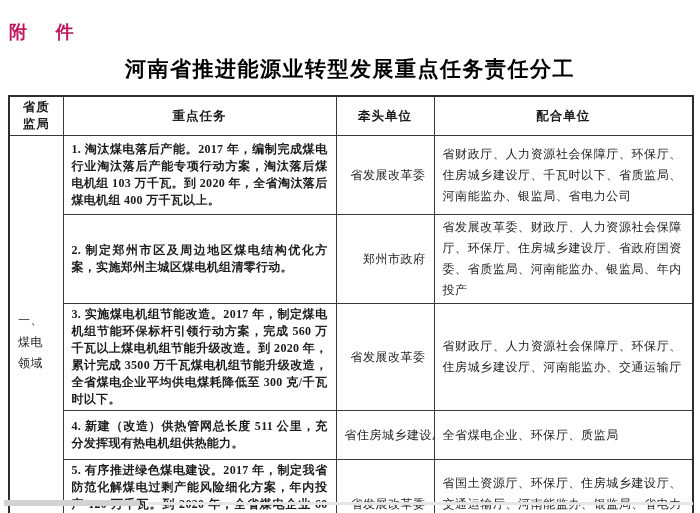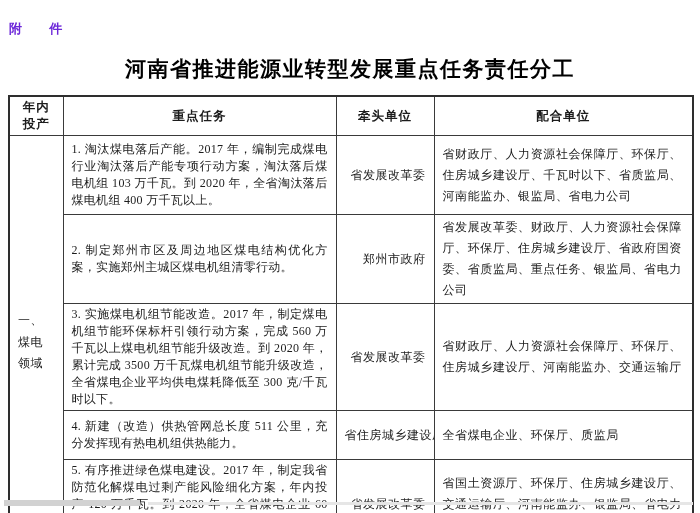--- a/index.html
+++ b/index.html
@@ -15,24 +15,24 @@
   .page {
     position: relative;
     width: 700px;
     height: 513px;
     background: #ffffff;
   }
   .attachment {
     position: absolute;
     left: 9px;
     top: 20px;
-    font-size: 13px;
+    font-size: 18px;
     font-weight: bold;
     letter-spacing: 12px;
-    color: #6d28d9;
+    color: #be185d;
   }
   .doc-title {
     position: absolute;
     left: 0;
     top: 55px;
     width: 700px;
     text-align: center;
     font-size: 21px;
     font-weight: bold;
     letter-spacing: 1.5px;
@@ -67,20 +67,21 @@
     font-size: 11px;
     line-height: 1.8;
     letter-spacing: 0.5px;
   }
   td.task-cell {
     text-align: justify;
     text-justify: inter-ideograph;
     line-height: 17px;
     padding: 3px 9px;
     letter-spacing: 0.3px;
+    font-weight: bold;
   }
   td.lead-cell {
     text-align: right;
     white-space: nowrap;
     padding: 0 1px;
     font-size: 11.5px;
     letter-spacing: 0.5px;
   }
   td.coop-cell {
     text-align: left;
@@ -121,37 +122,37 @@
 
   <table class="assign">
     <colgroup>
       <col style="width:54px">
       <col style="width:273px">
       <col style="width:98px">
       <col style="width:259px">
     </colgroup>
     <thead>
       <tr>
-        <th>年内投产</th>
+        <th>省质监局</th>
         <th>重点任务</th>
         <th>牵头单位</th>
         <th>配合单位</th>
       </tr>
     </thead>
     <tbody>
       <tr class="row-1">
         <td class="area-cell" rowspan="5">一、煤电领域</td>
         <td class="task-cell">1. 淘汰煤电落后产能。2017 年，编制完成煤电行业淘汰落后产能专项行动方案，淘汰落后煤电机组 103 万千瓦。到 2020 年，全省淘汰落后煤电机组 400 万千瓦以上。</td>
         <td class="lead-cell">省发展改革委</td>
         <td class="coop-cell">省财政厅、人力资源社会保障厅、环保厅、住房城乡建设厅、千瓦时以下、省质监局、河南能监办、银监局、省电力公司</td>
       </tr>
       <tr class="row-2">
         <td class="task-cell">2. 制定郑州市区及周边地区煤电结构优化方案，实施郑州主城区煤电机组清零行动。</td>
         <td class="lead-cell">郑州市政府</td>
-        <td class="coop-cell">省发展改革委、财政厅、人力资源社会保障厅、环保厅、住房城乡建设厅、省政府国资委、省质监局、重点任务、银监局、省电力公司</td>
+        <td class="coop-cell">省发展改革委、财政厅、人力资源社会保障厅、环保厅、住房城乡建设厅、省政府国资委、省质监局、河南能监办、银监局、年内投产</td>
       </tr>
       <tr class="row-3">
         <td class="task-cell">3. 实施煤电机组节能改造。2017 年，制定煤电机组节能环保标杆引领行动方案，完成 560 万千瓦以上煤电机组节能升级改造。到 2020 年，累计完成 3500 万千瓦煤电机组节能升级改造，全省煤电企业平均供电煤耗降低至 300 克/千瓦时以下。</td>
         <td class="lead-cell">省发展改革委</td>
         <td class="coop-cell">省财政厅、人力资源社会保障厅、环保厅、住房城乡建设厅、河南能监办、交通运输厅</td>
       </tr>
       <tr class="row-4">
         <td class="task-cell">4. 新建（改造）供热管网总长度 511 公里，充分发挥现有热电机组供热能力。</td>
         <td class="lead-cell">省住房城乡建设厅</td>
         <td class="coop-cell">全省煤电企业、环保厅、质监局</td>

